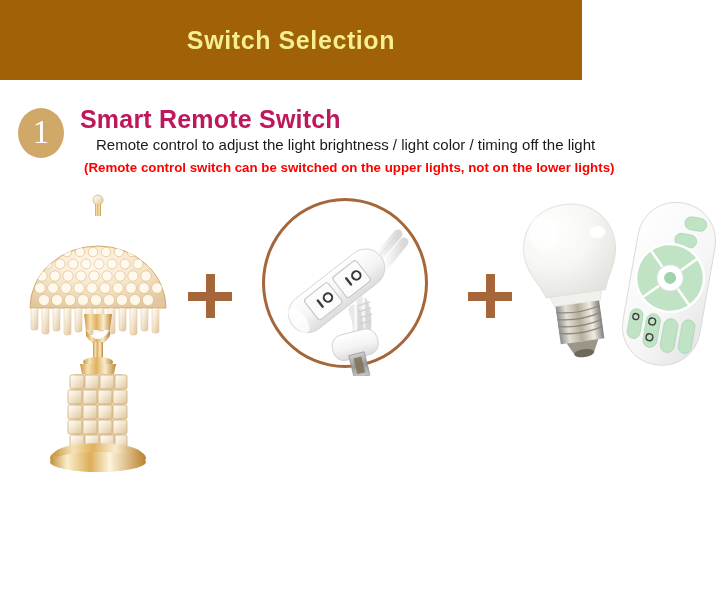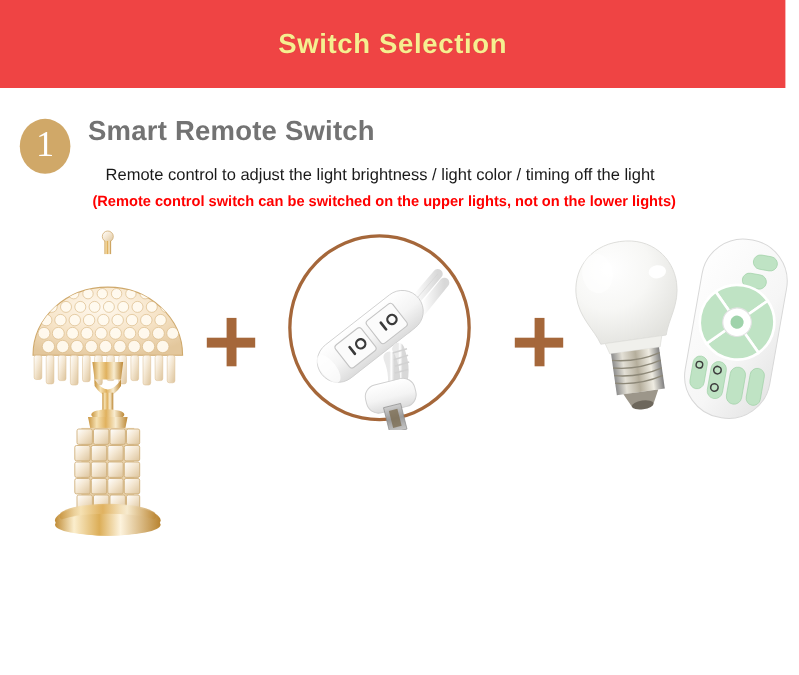--- a/index.html
+++ b/index.html
@@ -11,23 +11,23 @@
   body {
     width: 726px;
     height: 614px;
     font-family: "Liberation Sans", sans-serif;
     overflow: hidden;
     position: relative;
   }
 
   
   .banner {
-    width: 714px;
+    width: 582px;
     height: 80px;
-    background: #ef4444;
+    background: #a16207;
     display: flex;
     align-items: center;
     justify-content: center;
     position: relative;
   }
   .banner-title {
     color: #f6ef90;
     font-size: 25px;
     font-weight: bold;
     letter-spacing: 0.6px;
@@ -63,26 +63,26 @@
     font-weight: 300;
     line-height: 1;
     font-family: "Liberation Serif", serif;
     position: relative;
     top: -1px;
   }
   .sec-text {
     padding-left: 14px;
   }
   .sec-title {
-    color: #737373;
+    color: #be185d;
     font-size: 25px;
     font-weight: bold;
     line-height: 1.05;
     letter-spacing: 0.2px;
-    margin: 0 0 19px 2px;
+    margin: 0 0 4px 2px;
   }
   .sec-sub {
     color: #1a1a1a;
     font-size: 15px;
     line-height: 1.25;
     margin: 0 0 5px 18px;
     white-space: nowrap;
   }
   .sec-warn {
     color: #ff0000;

